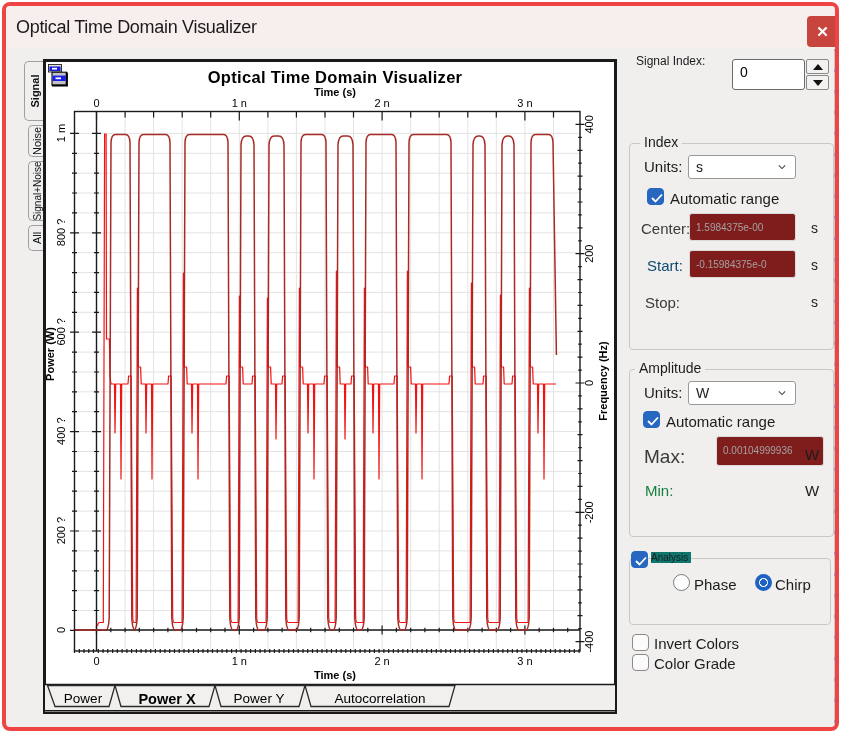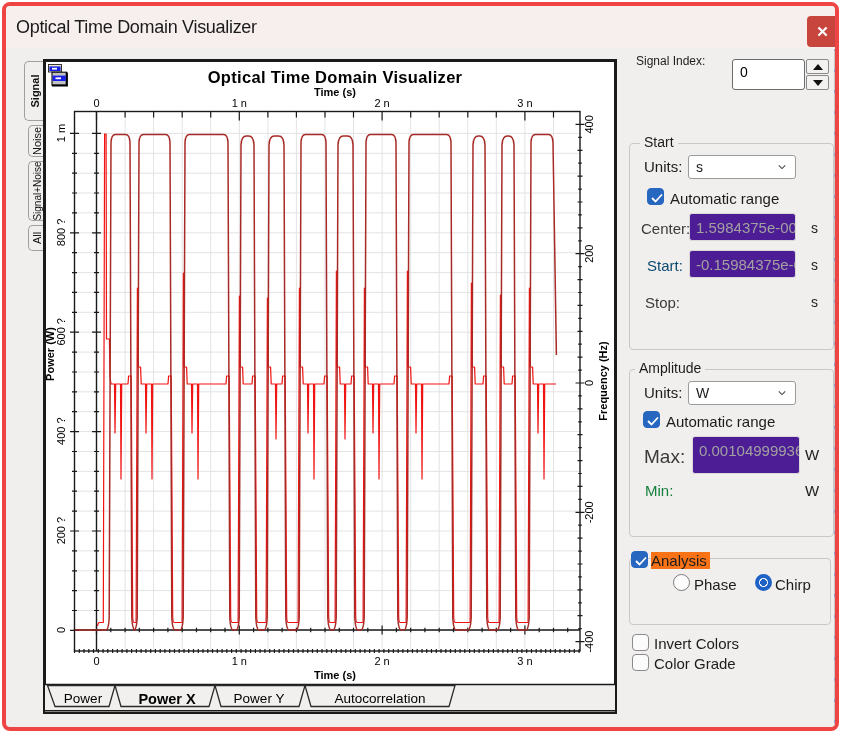--- a/index.html
+++ b/index.html
@@ -9,21 +9,21 @@
 #closebtn{position:absolute;left:801px;top:10px;width:31px;height:31px;background:#c8453e;border-radius:4px;color:#fff;text-align:center;font-size:15px;font-weight:bold;line-height:31px}
 
 .vtab{position:absolute;background:#f0efee;border:1px solid #a0a0a0;border-right:none;border-radius:5px 0 0 5px;color:#111}
 .vtab span{position:absolute;left:50%;top:50%;transform:translate(-50%,-50%) rotate(-90deg);white-space:nowrap;font-size:11px}
 
 #panel{position:absolute;left:37px;top:53px;width:574px;height:655px;background:#fff;border:3px solid #1a1a1a}
 #panel svg{position:absolute;left:-1px;top:-1px}
 
 .lbl{position:absolute;font-size:14px;color:#1c1c1c;white-space:nowrap}
 .inp{position:absolute;background:#fff;border:1px solid #6b6b6b;border-radius:3px}
-.dis{position:absolute;background:#4c1d95;border:1px solid #dbd9d8;border-radius:3px;color:#a3a1a0;font-size:15px;line-height:28px;padding-left:6px;overflow:hidden;white-space:nowrap}
+.dis{position:absolute;background:#7f1d1d;border:1px solid #dbd9d8;border-radius:3px;color:#a3a1a0;font-size:10px;line-height:28px;padding-left:6px;overflow:hidden;white-space:nowrap}
 .grp{position:absolute;border:1px solid #cac8c6;border-radius:4px}
 .leg{position:absolute;background:#f0efee;padding:0 4px;font-size:14px;color:#1c1c1c}
 .cb{position:absolute;width:17px;height:17px;border-radius:4px}
 .cb.on{background:#2767c0;border:1px solid #2767c0}
 .cb.off{background:#fbfbfb;border:1px solid #8b8989}
 .cb.on svg{position:absolute;left:2px;top:3px}
 .sel{position:absolute;background:#fff;border:1px solid #9a9a9a;border-radius:3px;font-size:14px;color:#1c1c1c;line-height:22px;padding-left:7px}
 .chev{position:absolute;right:9px;top:7px;width:8px;height:8px}
 .radio{position:absolute;width:17px;height:17px;border-radius:50%}
 </style></head><body>
@@ -127,21 +127,21 @@
  <div style="position:absolute;left:800px;top:53px;width:23px;height:31px">
    <div style="position:absolute;left:0;top:0;width:23px;height:15px;background:#f3f2f1;border:1px solid #8a8a8a;border-radius:2px">
         <div style="position:absolute;left:5.5px;top:4px;width:0;height:0;border-left:5px solid transparent;border-right:5px solid transparent;border-bottom:6px solid #111"></div>
       </div>
    <div style="position:absolute;left:0;top:16px;width:23px;height:15px;background:#f3f2f1;border:1px solid #8a8a8a;border-radius:2px">
         <div style="position:absolute;left:5.5px;top:4px;width:0;height:0;border-left:5px solid transparent;border-right:5px solid transparent;border-top:6px solid #111"></div>
       </div>
  </div>
 
  <div class="grp" style="left:623px;top:137px;width:205px;height:207px"></div>
- <div class="leg" style="left:634px;top:128px">Start</div>
+ <div class="leg" style="left:634px;top:128px">Index</div>
  <div class="lbl" style="left:638px;top:152px;font-size:15px">Units:</div>
  <div class="sel" style="left:682px;top:149px;width:108px;height:24px">s
    <svg class="chev" viewBox="0 0 10 10" width="10" height="10">
         <path d="M1 3 L5 7 L9 3" stroke="#444" stroke-width="1.3" fill="none"></path>
       </svg>
  </div>
  <div class="cb on" style="left:641px;top:182px">
       <svg width="14" height="12" viewBox="0 0 14 12">
         <path d="M2 6 L5.5 9.5 L12 2.5" stroke="#fff" stroke-width="1.8" fill="none"></path>
       </svg>
@@ -164,32 +164,32 @@
         <path d="M1 3 L5 7 L9 3" stroke="#444" stroke-width="1.3" fill="none"></path>
       </svg>
  </div>
  <div class="cb on" style="left:637px;top:405px">
       <svg width="14" height="12" viewBox="0 0 14 12">
         <path d="M2 6 L5.5 9.5 L12 2.5" stroke="#fff" stroke-width="1.8" fill="none"></path>
       </svg>
     </div>
  <div class="lbl" style="left:660px;top:407px;font-size:15px">Automatic range</div>
  <div class="lbl" style="left:638px;top:440px;font-size:19px;color:#3a3a3a">Max:</div>
- <div class="dis" style="left:686px;top:430px;width:108px;height:38px">0.00104999936</div>
+ <div class="dis" style="left:710px;top:430px;width:108px;height:30px">0.00104999936</div>
  <div class="lbl" style="left:799px;top:440px;font-size:15px">W</div>
  <div class="lbl" style="left:639px;top:476px;font-size:15px;color:#15803d">Min:</div>
  <div class="lbl" style="left:799px;top:476px;font-size:15px">W</div>
 
  <div class="grp" style="left:623px;top:552px;width:202px;height:67px"></div>
  <div class="cb on" style="left:625px;top:545px">
       <svg width="14" height="12" viewBox="0 0 14 12">
         <path d="M2 6 L5.5 9.5 L12 2.5" stroke="#fff" stroke-width="1.8" fill="none"></path>
       </svg>
     </div>
- <div class="lbl" style="left:645px;top:546px;font-size:15px;background:#f97316;padding-right:3px">Analysis</div>
+ <div class="lbl" style="left:645px;top:546px;font-size:10px;background:#0f766e;padding-right:3px">Analysis</div>
  <div class="radio" style="left:667px;top:568px;background:#fdfdfd;border:1.5px solid #7c7a78"></div>
  <div class="lbl" style="left:688px;top:570px;font-size:15px">Phase</div>
  <div class="radio" style="left:749px;top:568px;background:radial-gradient(circle,#1f62c5 0 3.2px,#fff 3.2px);border:4px solid #1f62c5"></div>
  <div class="lbl" style="left:769px;top:570px;font-size:15px">Chirp</div>
 
  <div class="cb off" style="left:626px;top:628px"></div>
  <div class="lbl" style="left:648px;top:629px;font-size:15px">Invert Colors</div>
  <div class="cb off" style="left:626px;top:648px"></div>
  <div class="lbl" style="left:648px;top:649px;font-size:15px">Color Grade</div>
 </div>

